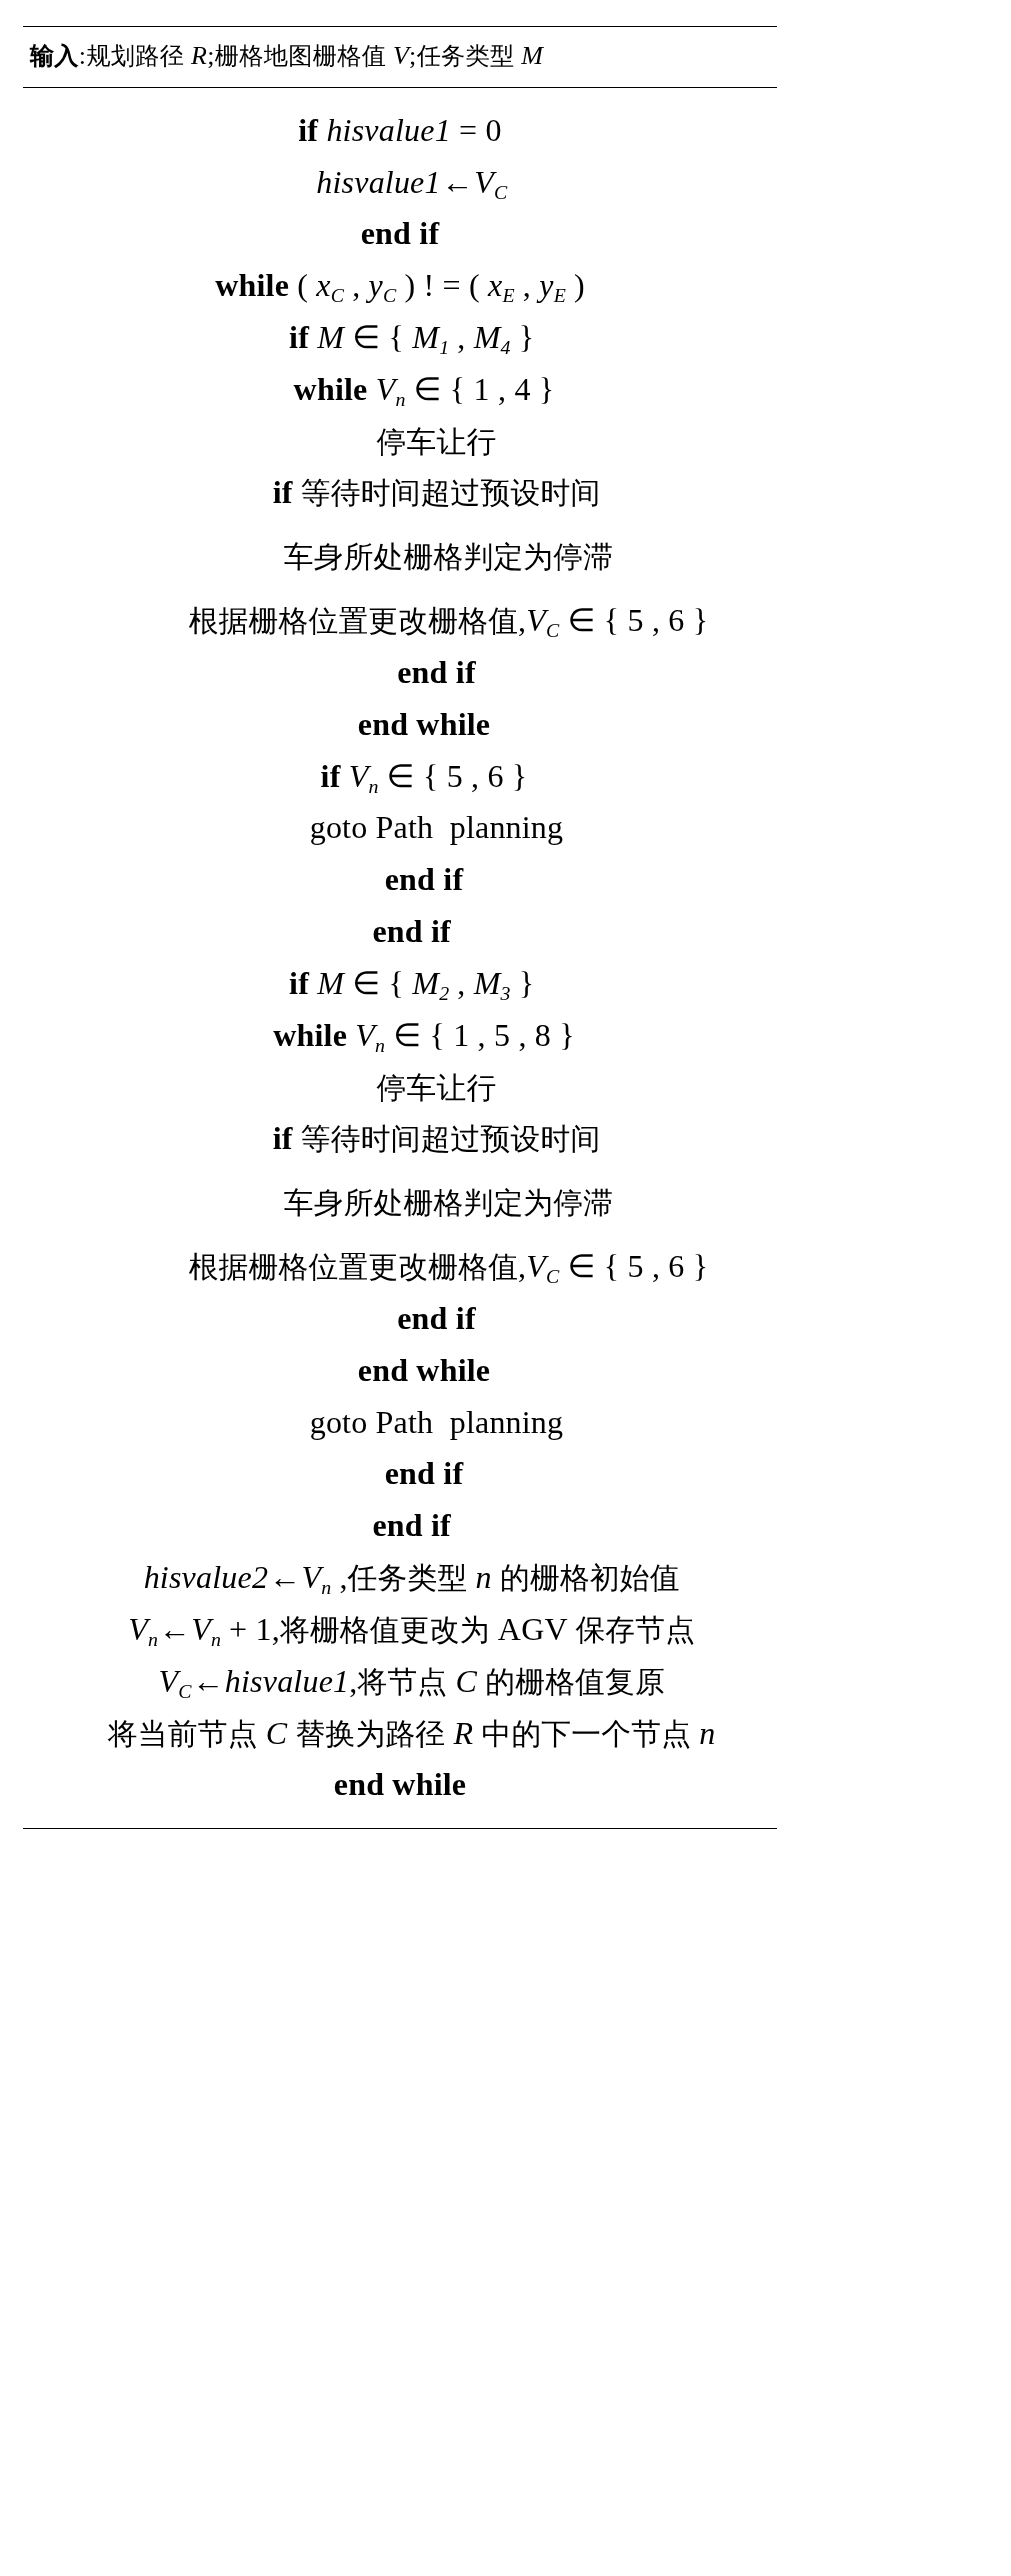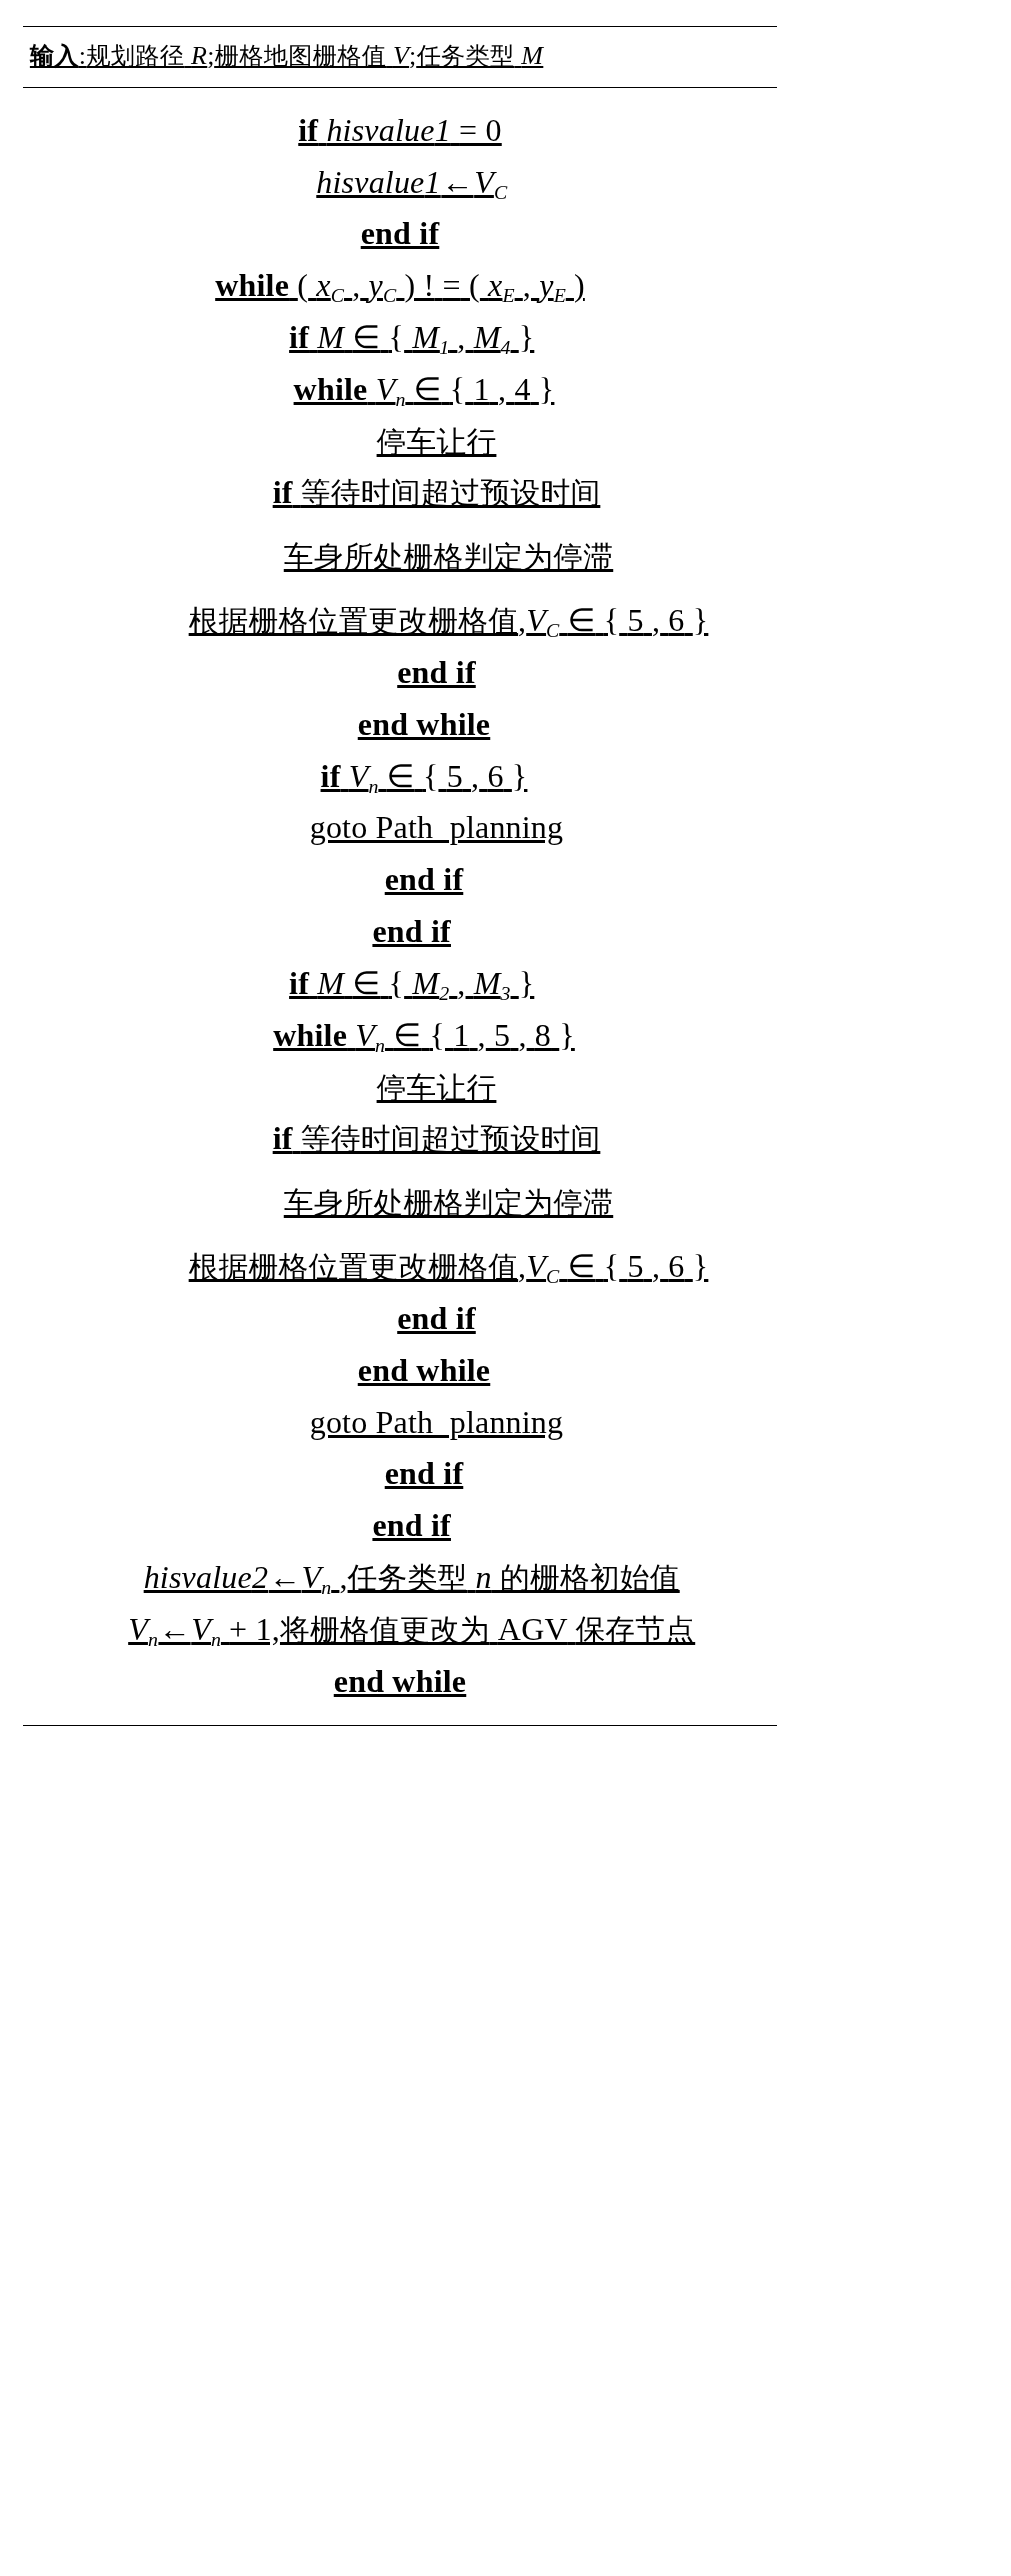--- a/index.html
+++ b/index.html
@@ -10,21 +10,20 @@
   body {
     width: 1012px;
     min-height: 2576px;
     font-family: "Liberation Serif", serif;
     color: #000000;
   }
   .page {
     width: 800px;
     box-sizing: border-box;
     padding: 26px 23.4px 26px 23.4px;
-    text-decoration: underline;
   }
   .algo-box {
     width: 100%;
     box-sizing: border-box;
   }
   .rule-top {
     border-top: 1.9px solid #000;
     width: 100%;
   }
   .rule-mid {
@@ -210,22 +209,28 @@
 
       <div class="line ind1">
         <span class="it">hisvalue</span><span class="it">2</span><span class="arrow">←</span><span class="it">V</span><sub>n</sub> <span class="roman">,</span><span class="cjk">任务类型</span> <span class="it">n</span> <span class="cjk">的栅格初始值</span>
       </div>
 
       <div class="line ind1">
         <span class="it">V</span><sub>n</sub><span class="arrow">←</span><span class="it">V</span><sub>n</sub> <span class="roman">+ 1,</span><span class="cjk">将栅格值更改为</span> <span class="roman">AGV</span> <span class="cjk">保存节点</span>
       </div>
 
 
-
-
+      <div class="line ind1">
+        <span class="it">V</span><sub>C</sub><span class="arrow">←</span><span class="it">hisvalue</span><span class="it">1</span><span class="roman">,</span><span class="cjk">将节点</span> <span class="it">C</span> <span class="cjk">的栅格值复原</span>
+      </div>
+
+
+      <div class="line ind1">
+        <span class="cjk">将当前节点</span> <span class="it">C</span> <span class="cjk">替换为路径</span> <span class="it">R</span> <span class="cjk">中的下一个节点</span> <span class="it">n</span>
+      </div>
 
       <div class="line ind0">
         <span class="kw">end while</span>
       </div>
 
     </div>
 
     <div class="rule-bottom"></div>
 
   </div>

